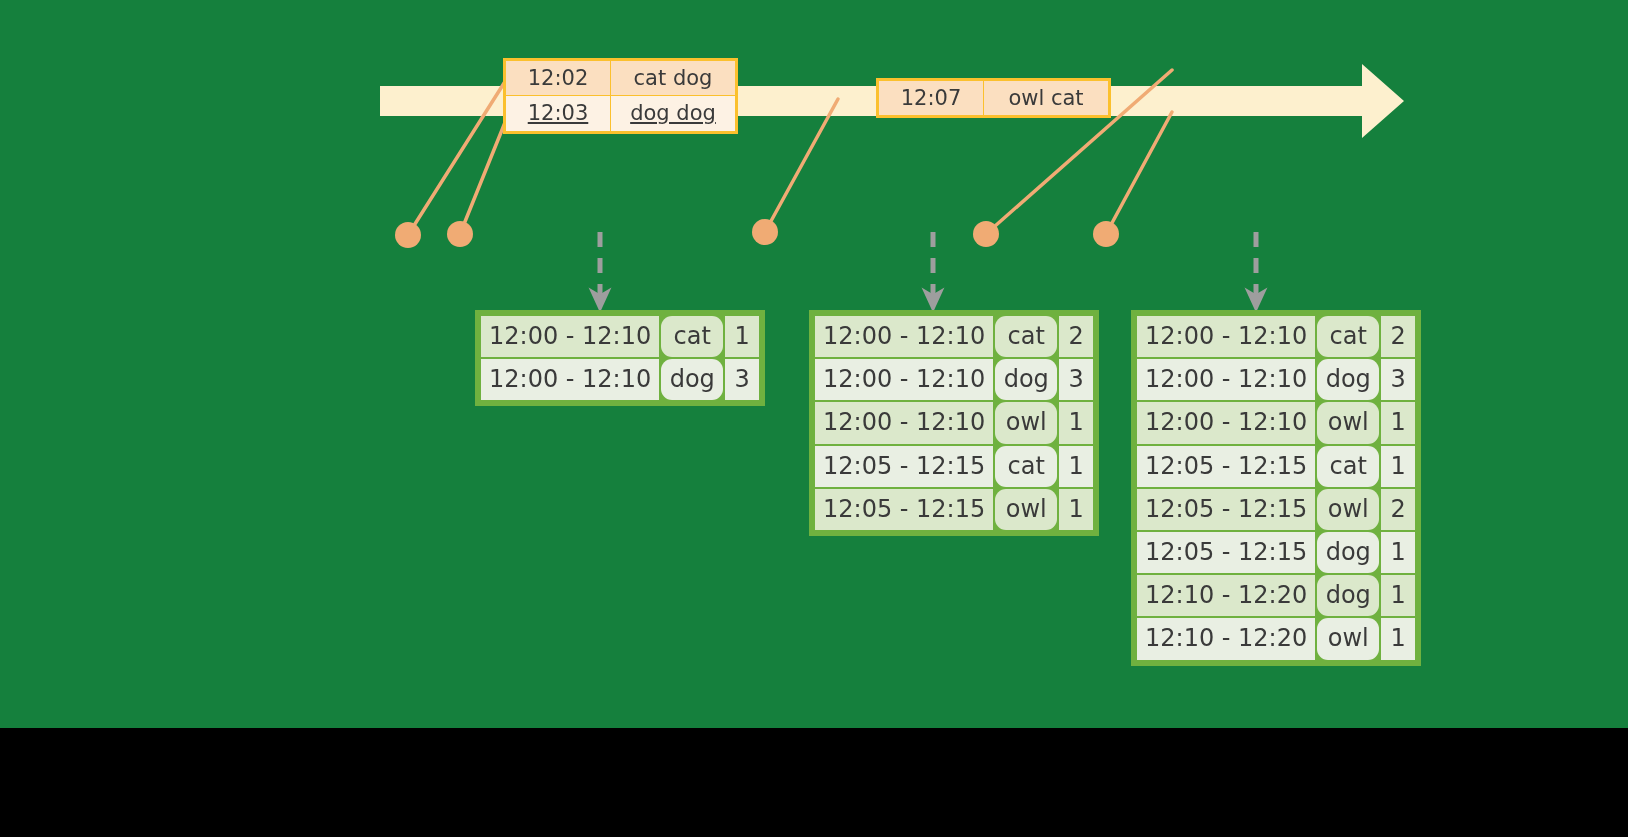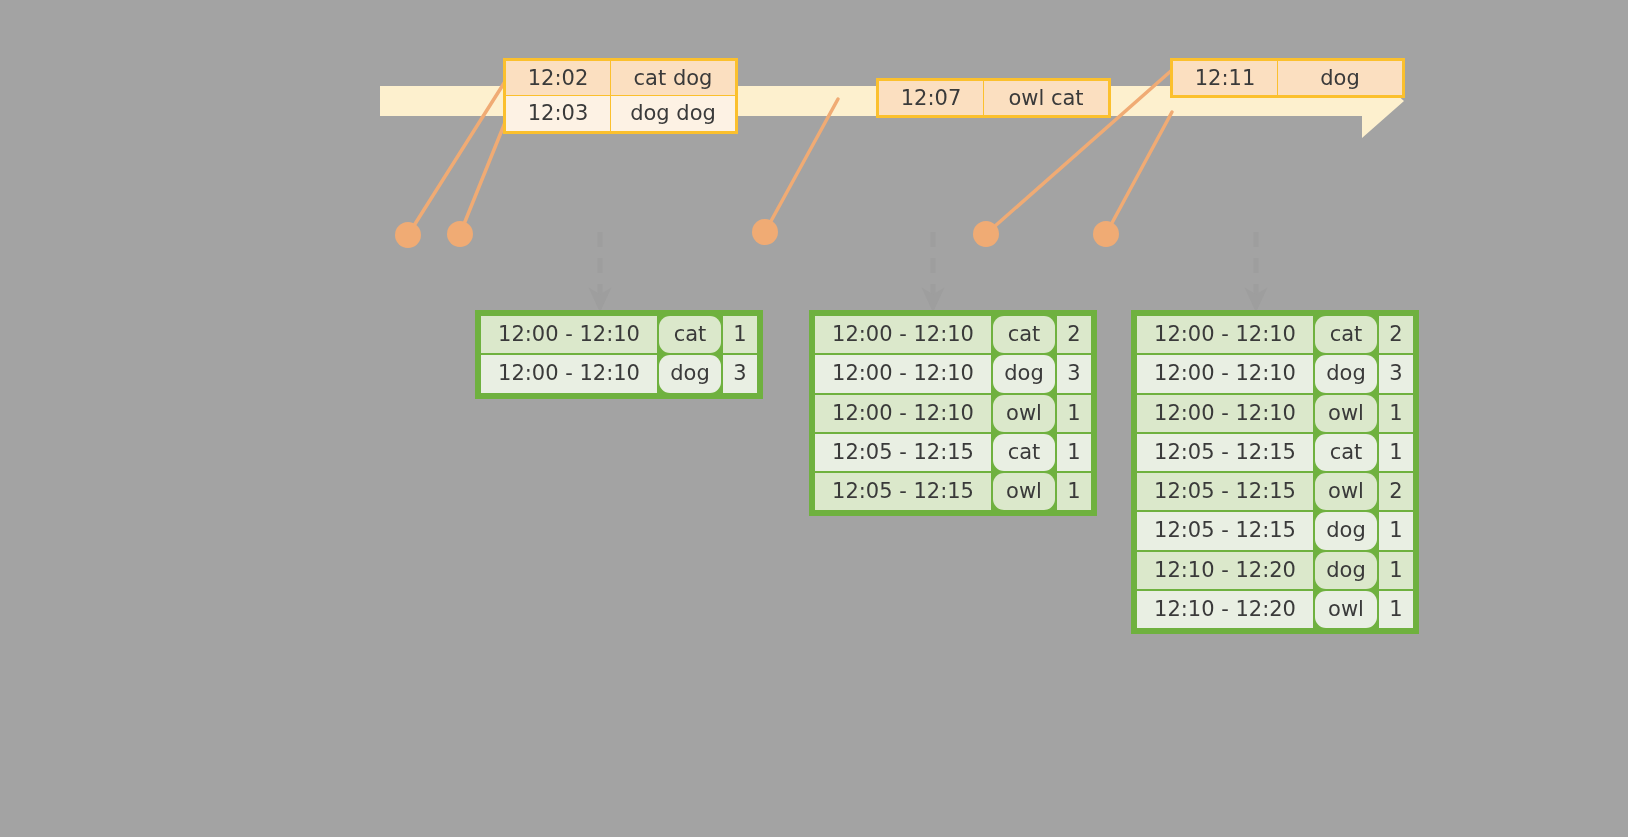--- a/index.html
+++ b/index.html
@@ -1,33 +1,33 @@
 <!DOCTYPE html>
 <html><head>
 <meta charset="utf-8">
 <style>
   html,body{margin:0;padding:0;background:#000;}
   body{width:1628px;height:837px;overflow:hidden;font-family:"DejaVu Sans",sans-serif;}
-  #stage{position:relative;width:1628px;height:837px;background:#a3a3a3;}
+  #stage{position:relative;width:1628px;height:728px;background:#15803d;}
   #svg-layer{position:absolute;left:0;top:0;width:1628px;height:837px;}
 
   
   .evt-table{position:absolute;border:3px solid #fbc02d;border-collapse:collapse;background:#fdebd3;}
   .evt-table td{border:1.5px solid #fbc02d;font-size:21px;color:#3a3a3a;
                 text-align:center;padding:4px 10px;font-family:"DejaVu Sans",sans-serif;
                 white-space:nowrap;line-height:1.25;}
   .evt-table tr.r0 td{background:#fbdfc0;}
-  .evt-table tr.r1 td{background:#fdf2e4;}
+  .evt-table tr.r1 td{background:#fdf2e4;text-decoration:underline;}
   .evt-table td.c-time{width:84px;}
   .evt-table td.c-words{width:104px;}
 
   
   .res-table{position:absolute;border:4px solid #6fb13f;border-collapse:separate;
              border-spacing:2px;background:#6fb13f;}
-  .res-table td{font-size:21px;color:#3a3a3a;text-align:center;padding:5px 8px;
+  .res-table td{font-size:24px;color:#3a3a3a;text-align:center;padding:5px 8px;
                 font-family:"DejaVu Sans",sans-serif;white-space:nowrap;line-height:1.3;}
   .res-table tr.even td{background:#dbe8cb;}
   .res-table tr.odd  td{background:#e9efe3;}
   .res-table td.c-win{min-width:160px;}
   .res-table td.c-word{min-width:46px;border-radius:11px;}
   .res-table td.c-cnt{min-width:18px;}
 </style>
 </head>
 <body>
 
@@ -82,24 +82,20 @@
     <tbody>
       <tr class="r0">
         <td class="c-time">12:07</td>
         <td class="c-words">owl cat</td>
       </tr>
     </tbody>
   </table>
 
   <table class="evt-table" style="left:1170px; top:58px;">
     <tbody>
-      <tr class="r0">
-        <td class="c-time">12:11</td>
-        <td class="c-words">dog</td>
-      </tr>
     </tbody>
   </table>
 
   <table class="res-table" style="left:475px; top:310px;">
     <tbody>
       <tr class="even">
         <td class="c-win">12:00 - 12:10</td>
         <td class="c-word">cat</td>
         <td class="c-cnt">1</td>
       </tr>

